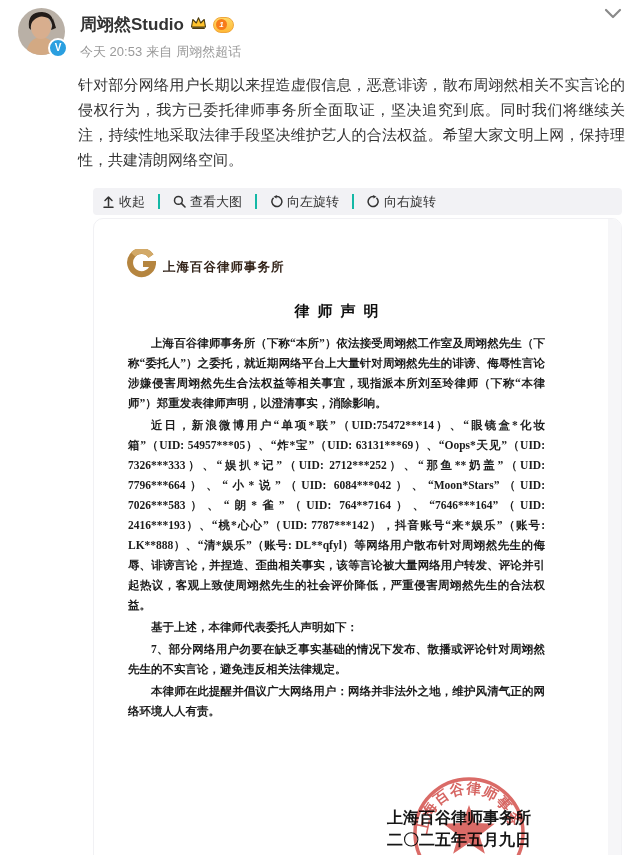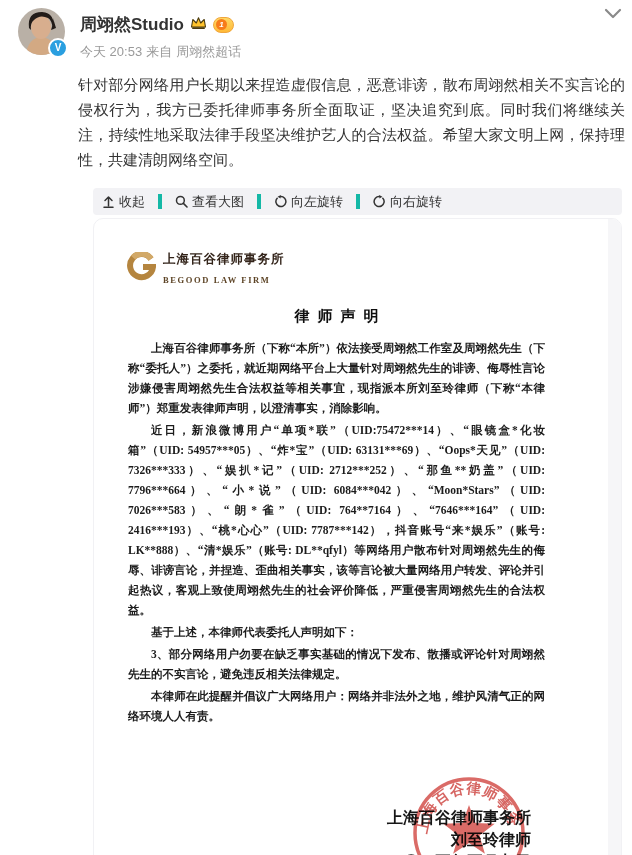--- a/index.html
+++ b/index.html
@@ -39,21 +39,21 @@
     font-size:15px; line-height:25px; color:#333; text-align:justify;
   }
 
   .attach { margin-left:75px; }
   .toolbar {
     margin-top:10px; width:529px; height:27px;
     background:#f2f2f5; border-radius:4px;
     display:flex; align-items:center; font-size:13px; color:#333;
   }
   .tb-btn { display:flex; align-items:center; gap:4px; padding:0 13px; cursor:pointer; height:15px; }
-  .tb-btn + .tb-btn { border-left:4px solid #14b8a6; }
+  .tb-btn + .tb-btn { border-left:2px solid #14b8a6; }
   .tb-btn:first-child { padding-left:9px; }
   .tb-btn svg { display:block; }
 
   .doc-card {
     position:relative; margin-top:3px; width:529px; height:659px;
     background:#fff; border:1px solid #f1f1f4; border-radius:10px;
     box-sizing:border-box; overflow:hidden; cursor:zoom-in;
   }
   .doc-card::after {
     content:""; position:absolute; top:0; right:0; width:13px; height:100%;
@@ -171,37 +171,35 @@
 
         <div class="firm-header">
           <span>
             <svg width="30" height="30" viewBox="0 0 30 30">
               <path d="M25 7 A11.5 11.5 0 1 0 27 15 L17 15" fill="none" stroke="#b5853f" stroke-width="6" stroke-linecap="butt"></path>
               <path d="M25 7 A11.5 11.5 0 0 0 7 5.5" fill="none" stroke="#d2a968" stroke-width="6"></path>
             </svg>
           </span>
           <span>
             <div class="firm-cn">上海百谷律师事务所</div>
-            <div class="firm-en">BEGOOD LAW FIRM</div>
           </span>
         </div>
 
         <div class="doc-title">律师声明</div>
 
         <p>上海百谷律师事务所（下称“本所”）依法接受周翊然工作室及周翊然先生（下称“委托人”）之委托，就近期网络平台上大量针对周翊然先生的诽谤、侮辱性言论涉嫌侵害周翊然先生合法权益等相关事宜，现指派本所刘至玲律师（下称“本律师”）郑重发表律师声明，以澄清事实，消除影响。</p>
         <p>近日，新浪微博用户“单项*联”（UID:75472***14）、“眼镜盒*化妆箱”（UID: 54957***05）、“炸*宝”（UID: 63131***69）、“Oops*天见”（UID: 7326***333）、“娱扒*记”（UID: 2712***252）、“那鱼**奶盖”（UID: 7796***664）、“小*说”（UID: 6084***042）、“Moon*Stars”（UID: 7026***583）、“朗*雀”（UID: 764**7164）、“7646***164”（UID: 2416***193）、“桃*心心”（UID: 7787***142），抖音账号“来*娱乐”（账号: LK**888）、“清*娱乐”（账号: DL**qfyl）等网络用户散布针对周翊然先生的侮辱、诽谤言论，并捏造、歪曲相关事实，该等言论被大量网络用户转发、评论并引起热议，客观上致使周翊然先生的社会评价降低，严重侵害周翊然先生的合法权益。</p>
         <p>基于上述，本律师代表委托人声明如下：</p>
-        <p>3、部分网络用户勿要在缺乏事实基础的情况下发布、散播或评论针对周翊然先生的不实言论，避免违反相关法律规定。</p>
+        <p>7、部分网络用户勿要在缺乏事实基础的情况下发布、散播或评论针对周翊然先生的不实言论，避免违反相关法律规定。</p>
         <p>本律师在此提醒并倡议广大网络用户：网络并非法外之地，维护风清气正的网络环境人人有责。</p>
 
       </div>
 
       <div class="sign">
         <div>上海百谷律师事务所</div>
-        <div>刘至玲律师</div>
         <div>二〇二五年五月九日</div>
       </div>
 
       <svg class="seal" viewBox="0 0 116 116">
         <circle cx="58" cy="58" r="54" fill="none" stroke="#d4514c" stroke-width="3.5"></circle>
         <defs>
           <path id="sealArc" d="M16,60 A42,42 0 1 1 100,60" fill="none"></path>
         </defs>
         <text font-size="14.5" fill="#cf4a46" font-weight="bold" font-family="'Liberation Serif','DejaVu Serif',serif" letter-spacing="1">
           <textPath href="#sealArc" startOffset="1">上海百谷律师事务所</textPath>

